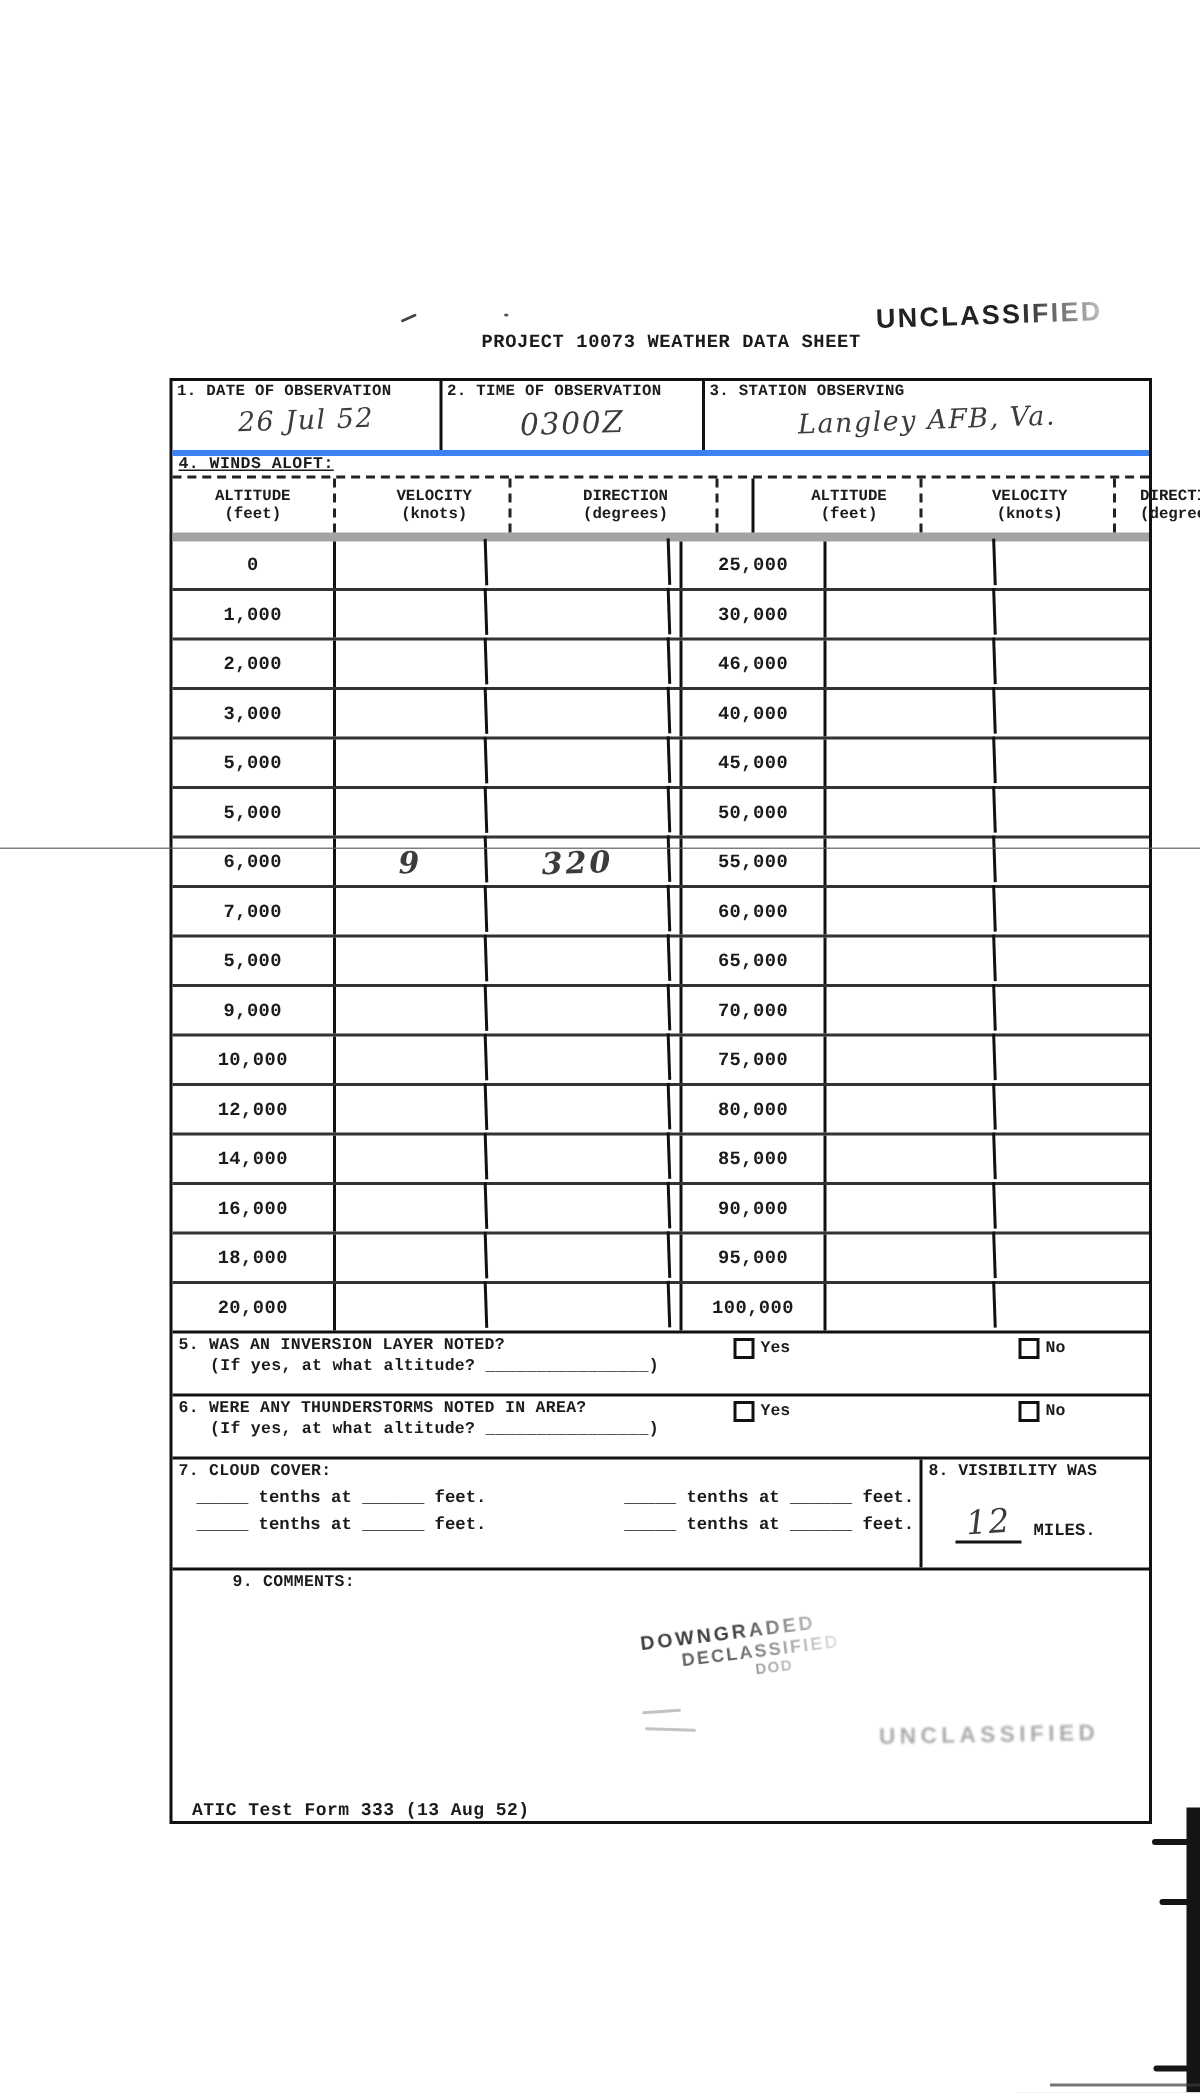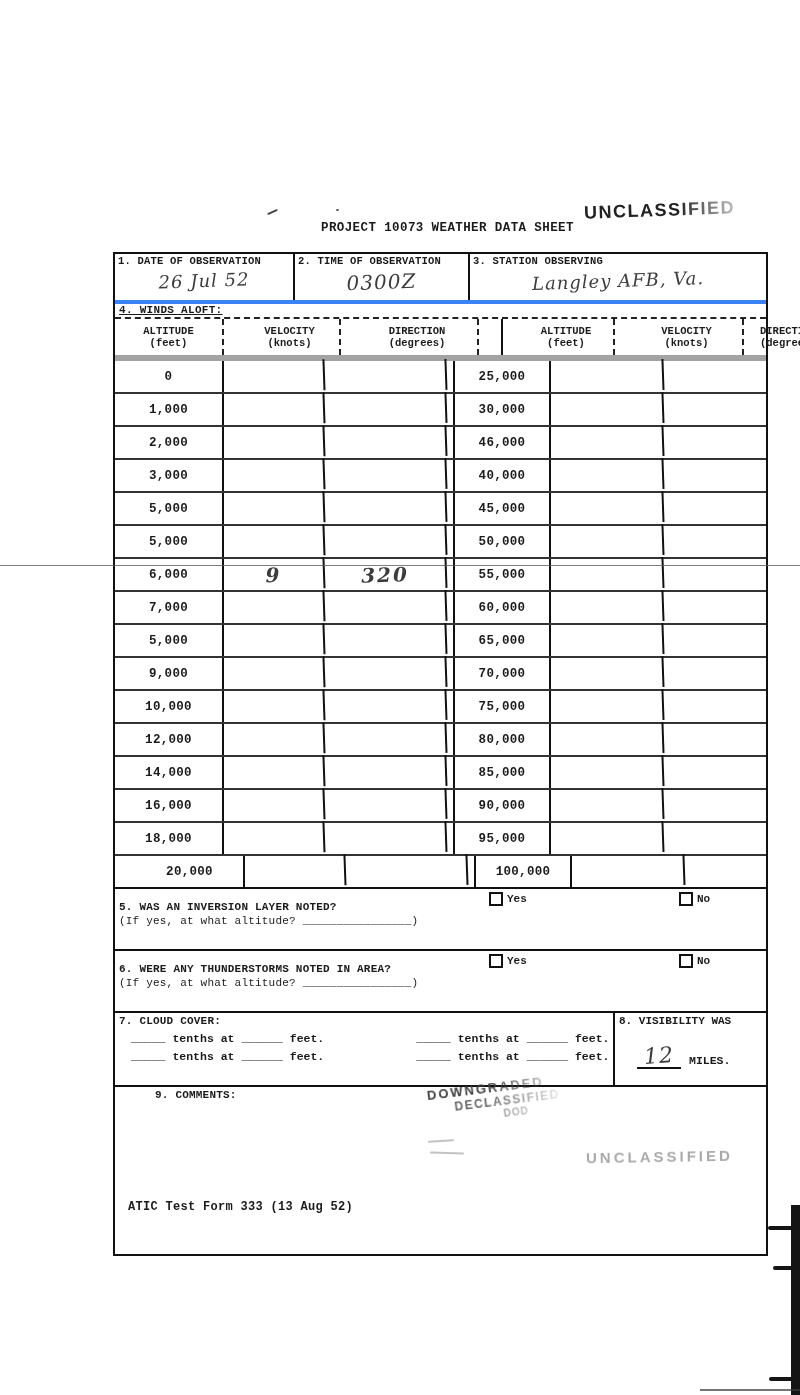--- a/index.html
+++ b/index.html
@@ -43,31 +43,31 @@
                font-size:18px; transform:rotate(-2deg); white-space:nowrap;}
 
   
   .wa-label{font-size:11px; font-weight:700; height:13px; line-height:12px;
             padding-left:4px; text-decoration:underline; letter-spacing:.3px;}
   .wa-grid{display:grid; grid-template-columns:109px 101px 122px 8px 96px 113px 1fr;}
   .wa-head{height:36px; border-top:2px dashed #222; border-bottom:6px solid #a3a3a3;gap:16px;}
   .wa-head .wa-cell{border-right:2px dashed #222; display:flex; flex-direction:column;
      align-items:center; justify-content:center; font-size:10.5px; font-weight:700; line-height:12px;}
   .wa-row{height:31px; border-bottom:2px solid #333;}
-  .wa-rows .wa-row:last-child{border-bottom:none;padding-left:21px;}
+  .wa-rows .wa-row:last-child{border-bottom:none;}
   .wa-cell{display:flex; align-items:center; justify-content:center;}
   .wa-body-cell{border-right:2px solid #111; font-size:12.5px; font-weight:700; letter-spacing:.3px;}
   .wa-div{border-right:2px solid #111;}
   .wa-grid > :last-child{border-right:none;}
   .wa-entry{font-size:20px; letter-spacing:2px; transform:rotate(-2deg);}
 
   
-  .question{position:relative; height:36px; border-bottom:2px solid #111; padding:12px 4px;}
+  .question{position:relative; height:36px; border-bottom:2px solid #111; padding:2px 4px;}
   .q-label{font-size:11px; font-weight:700; letter-spacing:.2px;}
-  .q-sub{font-size:11px; font-weight:400; letter-spacing:.2px; margin-top:2px;}
+  .q-sub{font-size:11px; font-weight:700; letter-spacing:.2px; margin-top:2px;margin-left:21px;}
   .cb-group{position:absolute; top:3px; display:flex; align-items:center; gap:4px;}
   .cb{width:10px; height:10px; border:2px solid #111; display:inline-block;}
   .cb-label{font-size:11px; font-weight:700;}
   .cb-yes{left:374px;} .cb-no{left:564px;}
 
   
   .cv-row{display:grid; grid-template-columns:500px 1fr; height:72px; border-bottom:2px solid #111;}
   .cloud{padding:2px 4px; border-right:2px solid #111;}
   .cloud-line{display:flex; gap:92px; padding-left:12px; margin-top:5px;
               font-size:11.5px; font-weight:700; white-space:nowrap;}

